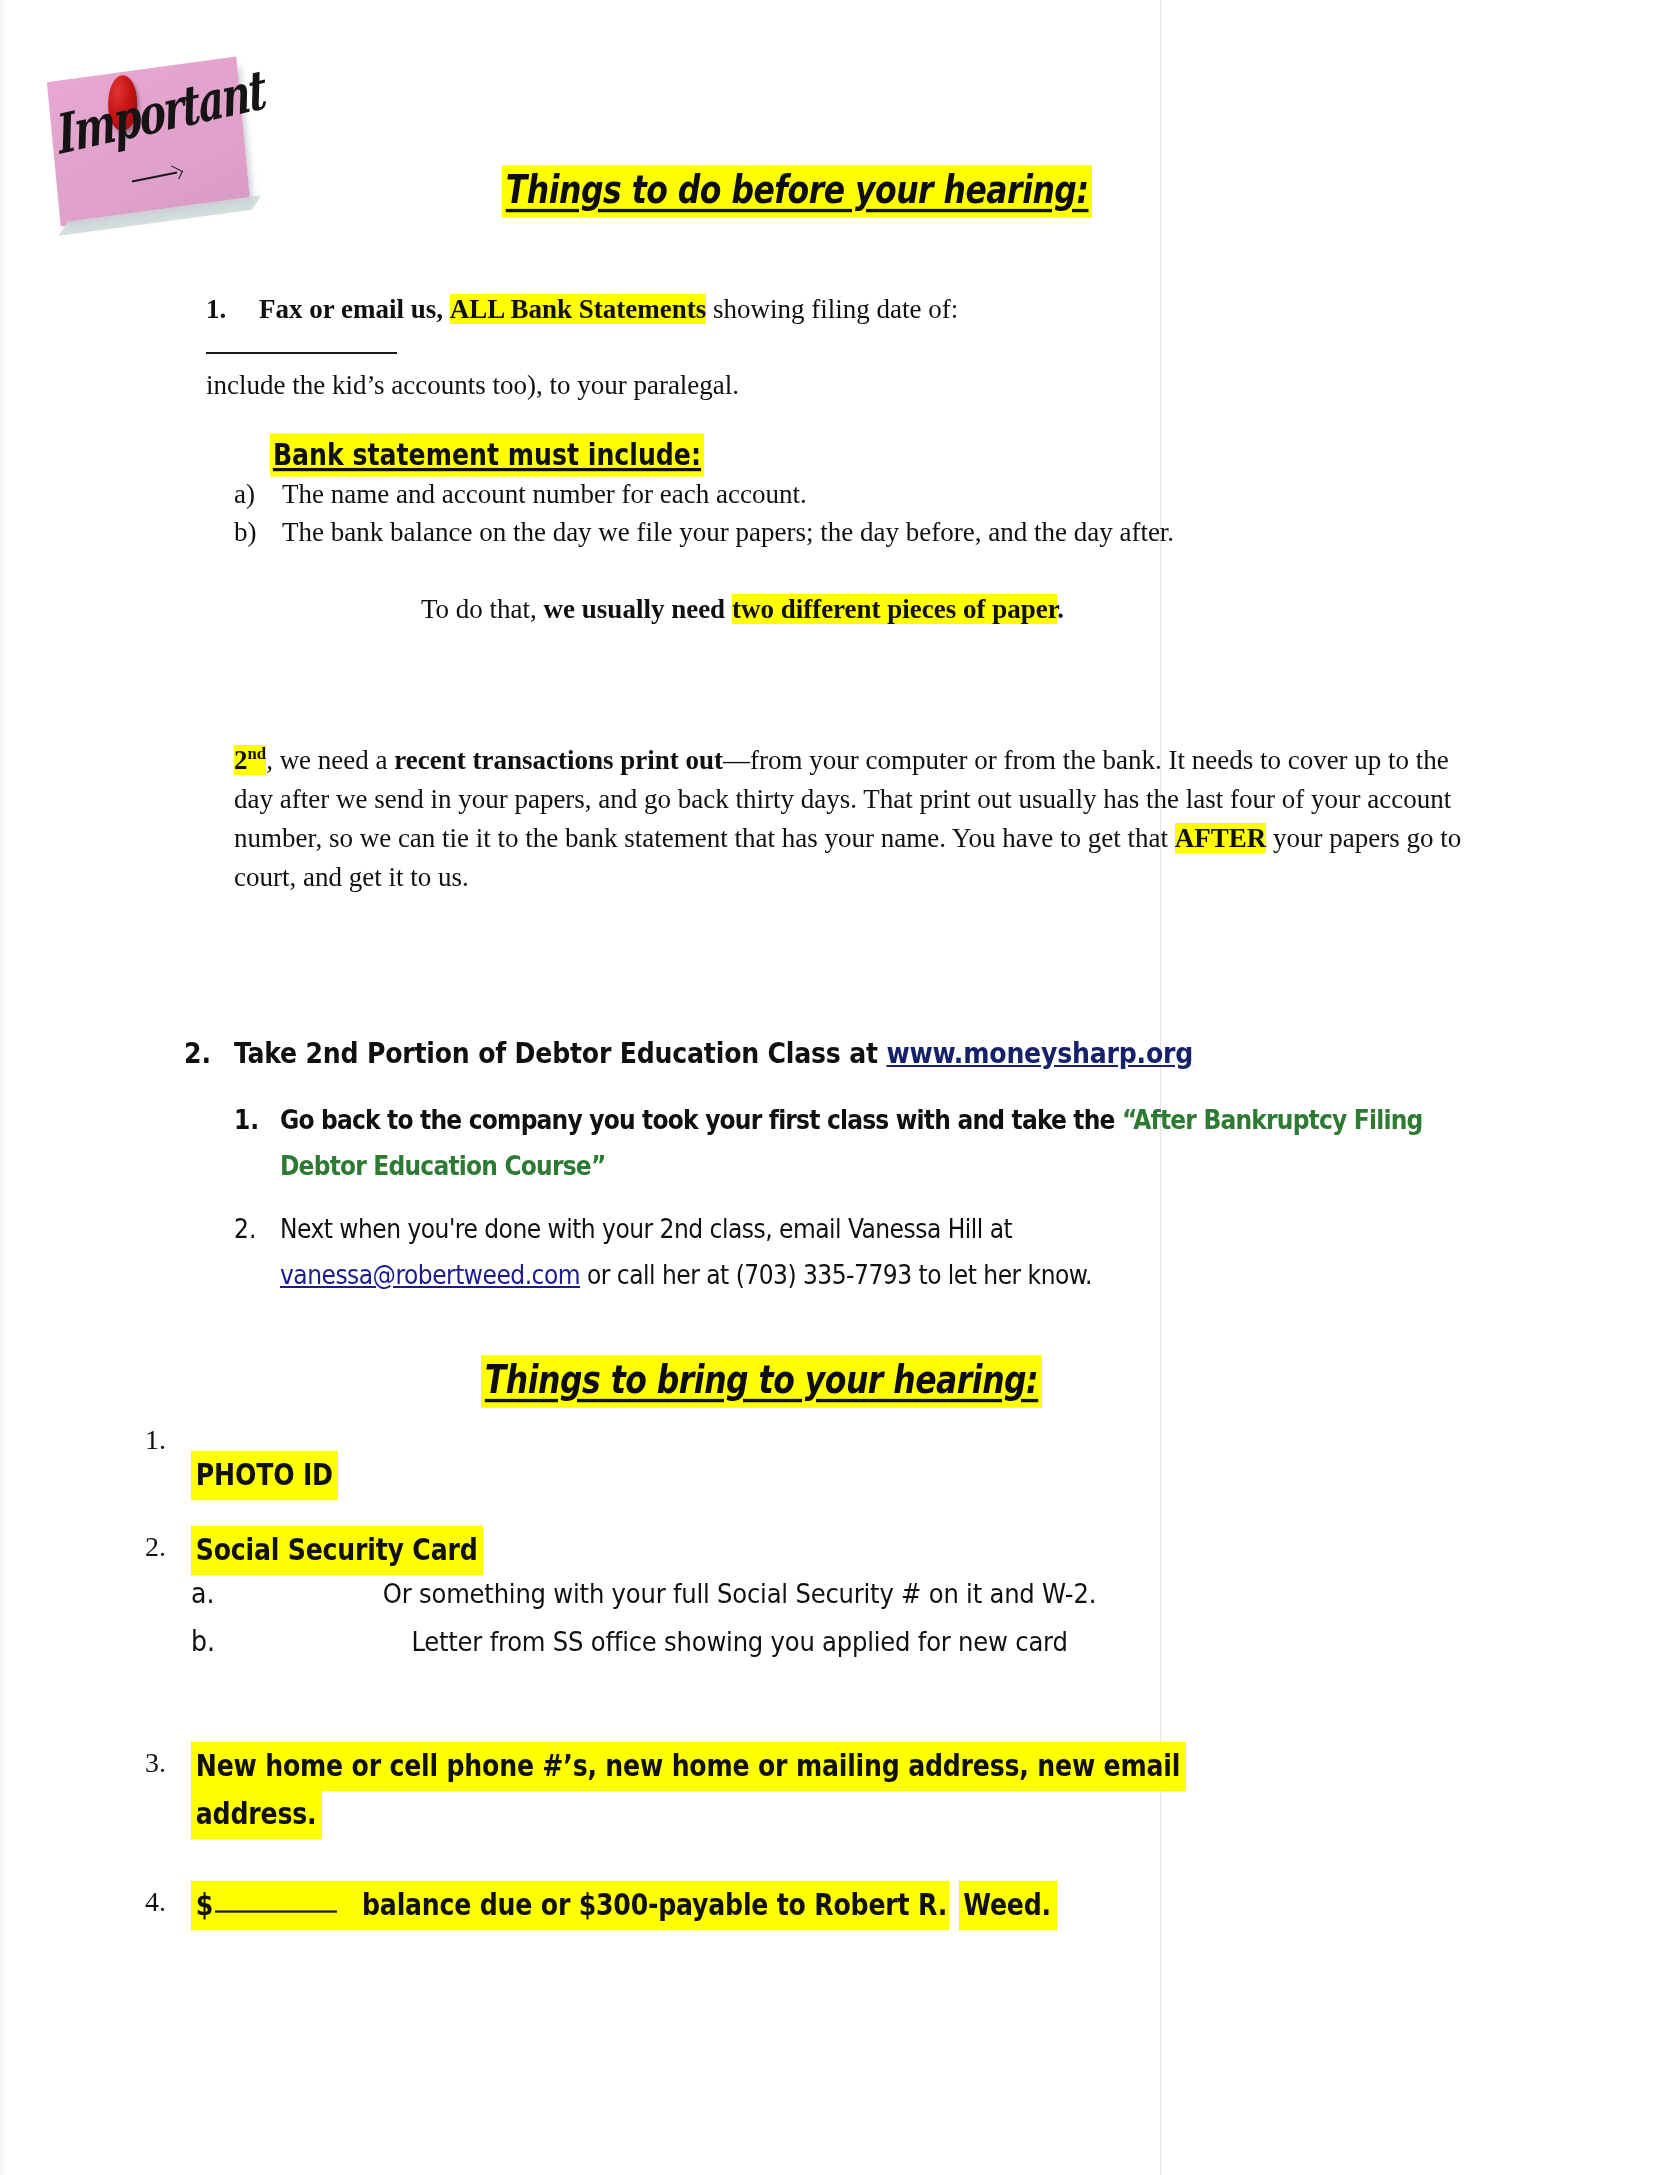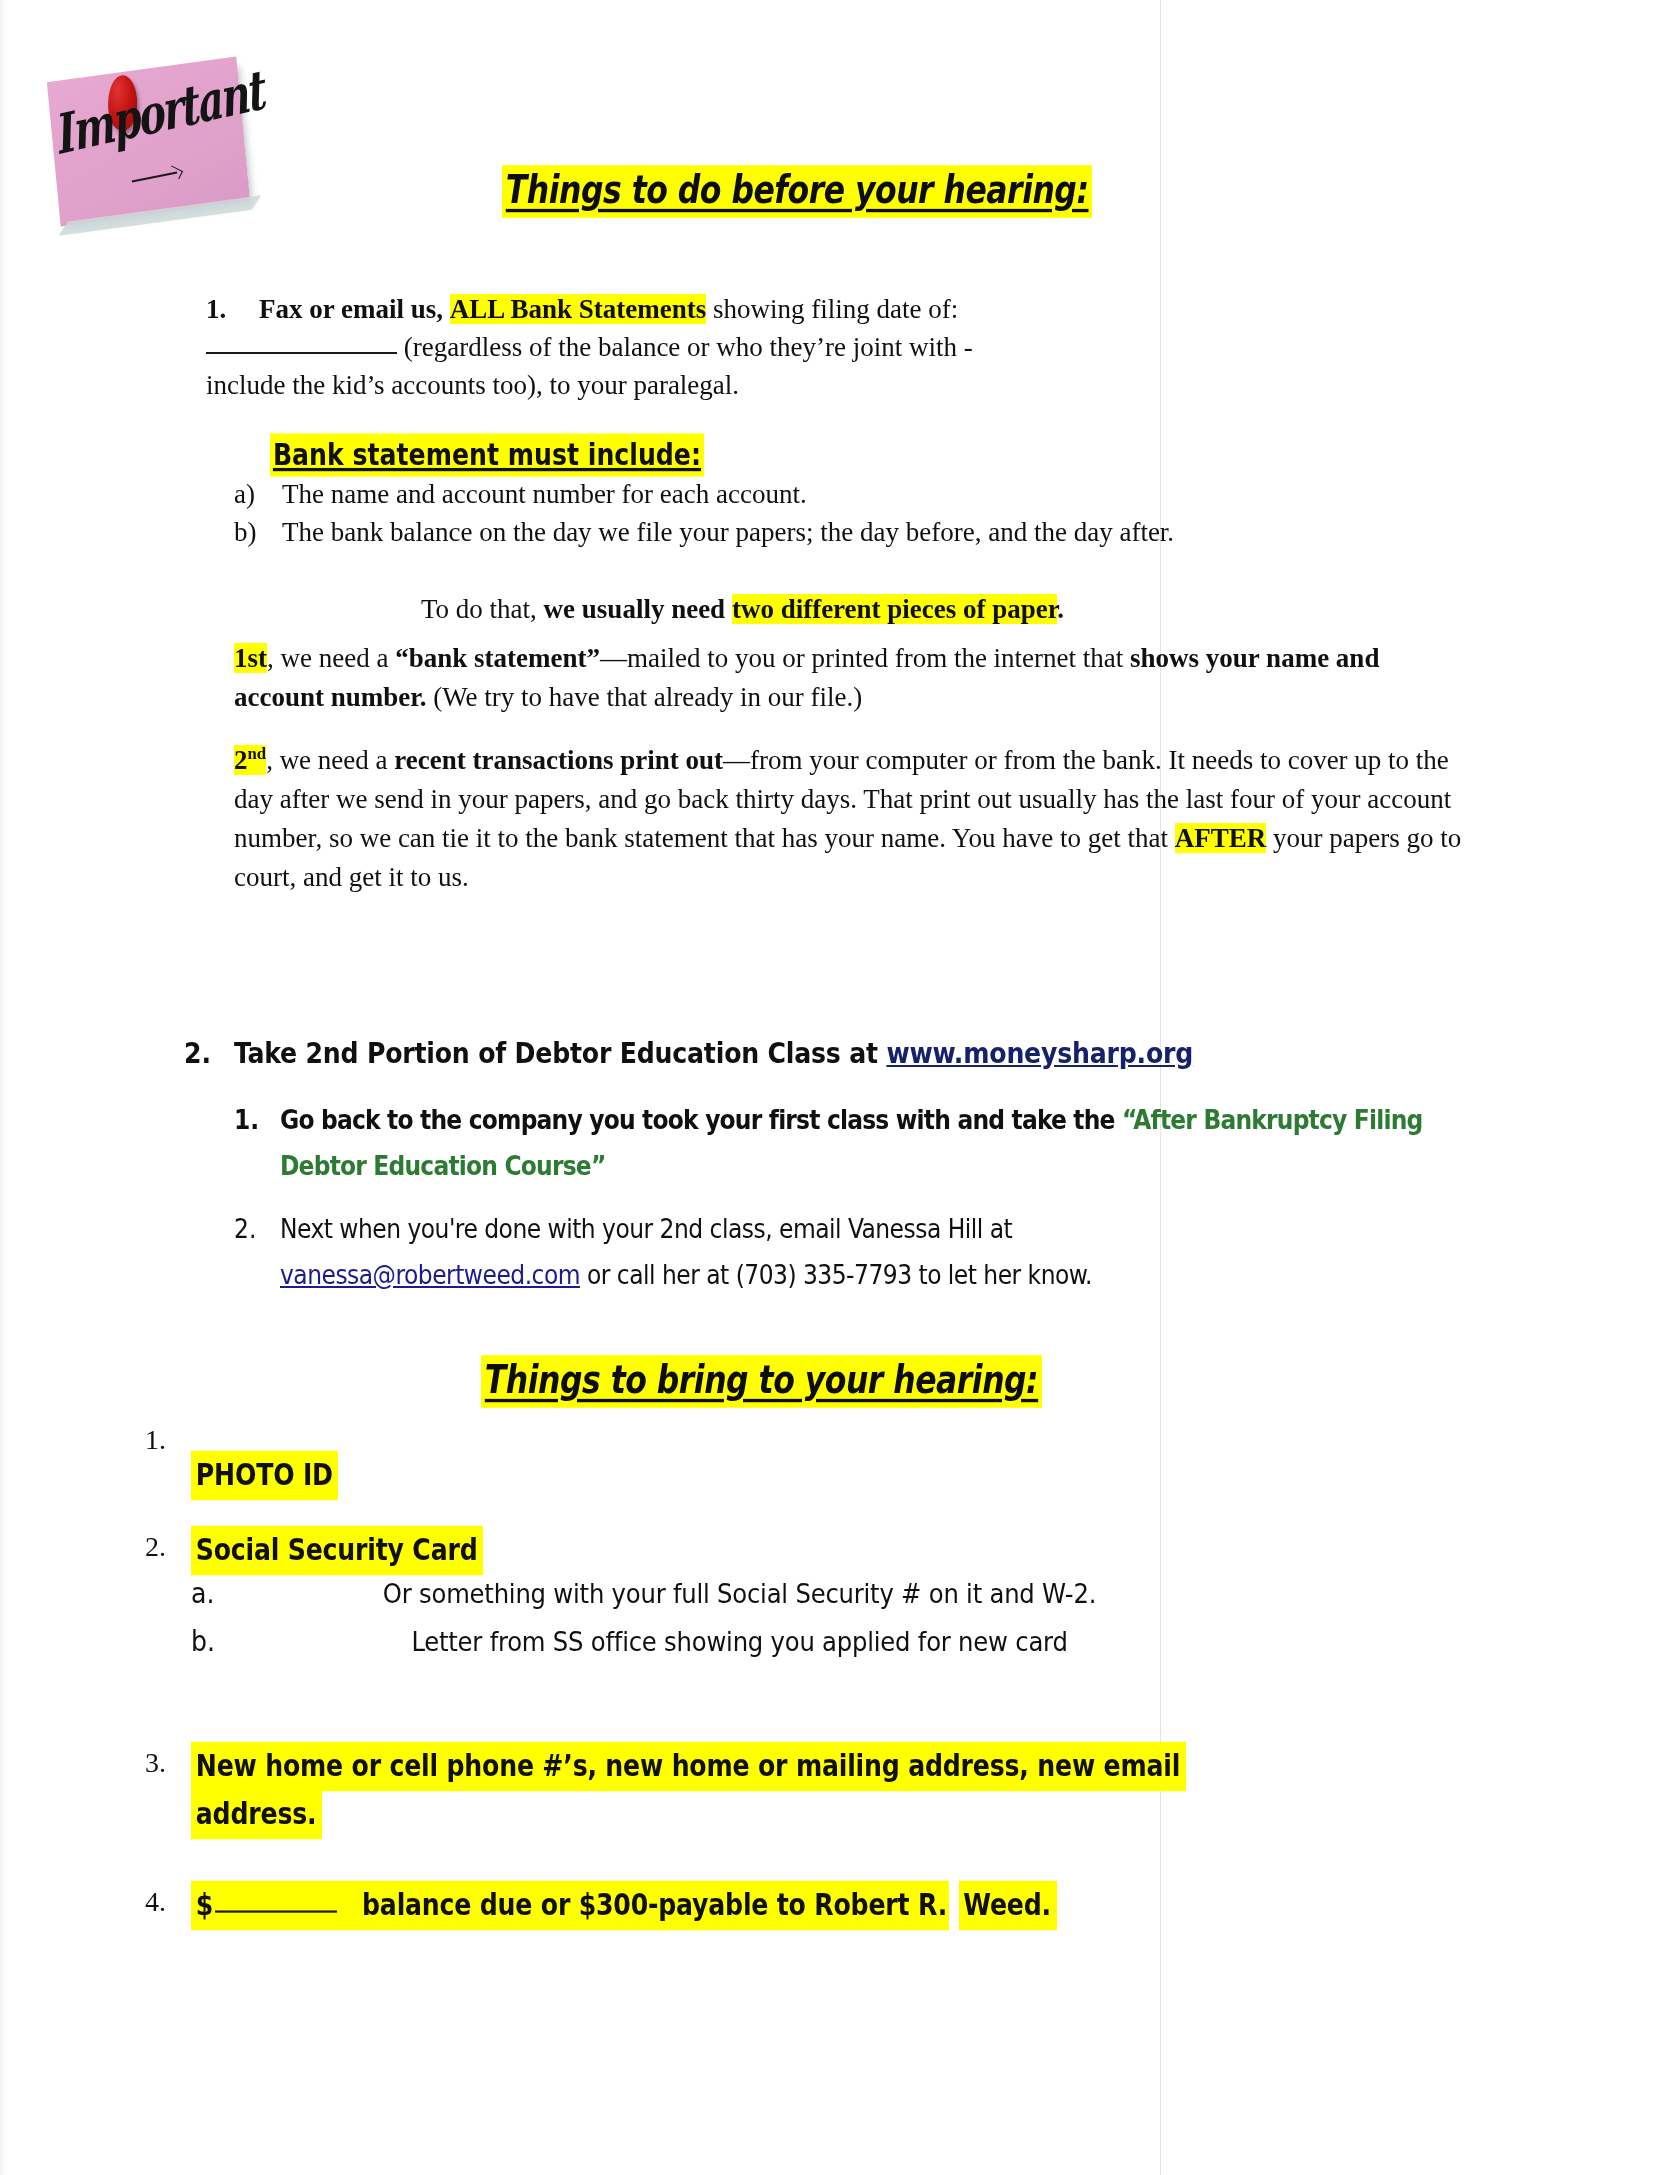--- a/index.html
+++ b/index.html
@@ -237,21 +237,20 @@
 
   <div class="blk num-item" style="left:206px; top:290px; width:1004px;">
     <span class="num-marker">1.</span>
     <div class="num-body" style="padding-left:53px;">
       <div style="white-space:nowrap;">
         <span class="bold">Fax or email us,</span><span>&nbsp;</span><span class="bold hl">ALL Bank Statements</span><span> showing filing date of:</span>
       </div>
     </div>
     <div style="margin-left:-29px; margin-top:0px;">
       <span class="blank-line" style="width:191px; margin-left:29px;"></span>
-      <span>(regardless of the balance or who they’re joint with -</span>
     </div>
     <div style="margin-left:0px;">
       <span>include the kid’s accounts too), to your paralegal.</span>
     </div>
   </div>
 
   <div class="blk" style="left:234px; top:435px;padding-left:36px;">
     <span class="bold hl cond" style="text-decoration:underline; text-decoration-thickness:2.9px; text-underline-offset:2.9px; font-family:'DejaVu Sans Condensed','Liberation Sans',sans-serif; font-size:28px; padding:1px 2.9px; display:inline-block; transform:scaleY(1.08);">Bank statement must include:</span>
   </div>
 
@@ -262,23 +261,20 @@
 
   <div class="blk sub-item" style="left:234px; top:513px; width:1023px;">
     <span class="sub-marker">b)</span>
     <span style="display:block; padding-left:48px;">The bank balance on the day we file your papers; the day before, and the day after.</span>
   </div>
 
   <div class="blk" style="left:421px; top:590px; width:813px;">
     <span>To do that, </span><span class="bold">we usually need </span><span class="bold hl">two different pieces of paper</span><span class="bold">.</span>
   </div>
 
-  <div class="blk" style="left:234px; top:639px; width:1222px; line-height:39px;">
-    <span class="bold hl">1st</span><span>, we need a </span><span class="bold">“bank statement”</span><span>—mailed to you or printed from the internet that </span><span class="bold">shows your name and account number.</span><span> (We try to have that already in our file.)</span>
-  </div>
 
   <div class="blk" style="left:234px; top:734px; width:1228px; line-height:39px;">
     <span class="bold hl"><span>2</span><sup>nd</sup></span><span>, we need a </span><span class="bold">recent transactions print out</span><span>—from your computer or from the bank. It needs to cover up to the day after we send in your papers, and go back thirty days. That print out usually has the last four of your account number, so we can tie it to the bank statement that has your name. You have to get that </span><span class="bold hl">AFTER</span><span> your papers go to court, and get it to us.</span>
   </div>
 
   <div class="blk" style="left:184px; top:1035px; width:1290px;">
     <span class="num-marker" style="font-family:'DejaVu Sans Condensed','Liberation Sans',sans-serif; font-size:28px;">2.</span>
     <span style="display:block; padding-left:50px; font-family:'DejaVu Sans Condensed','Liberation Sans',sans-serif; font-weight:700; font-size:28px; letter-spacing:-0.2px; white-space:nowrap;"><span>Take 2nd Portion of Debtor Education Class at </span><a class="link navy" href="#">www.moneysharp.org</a></span>
   </div>
 

